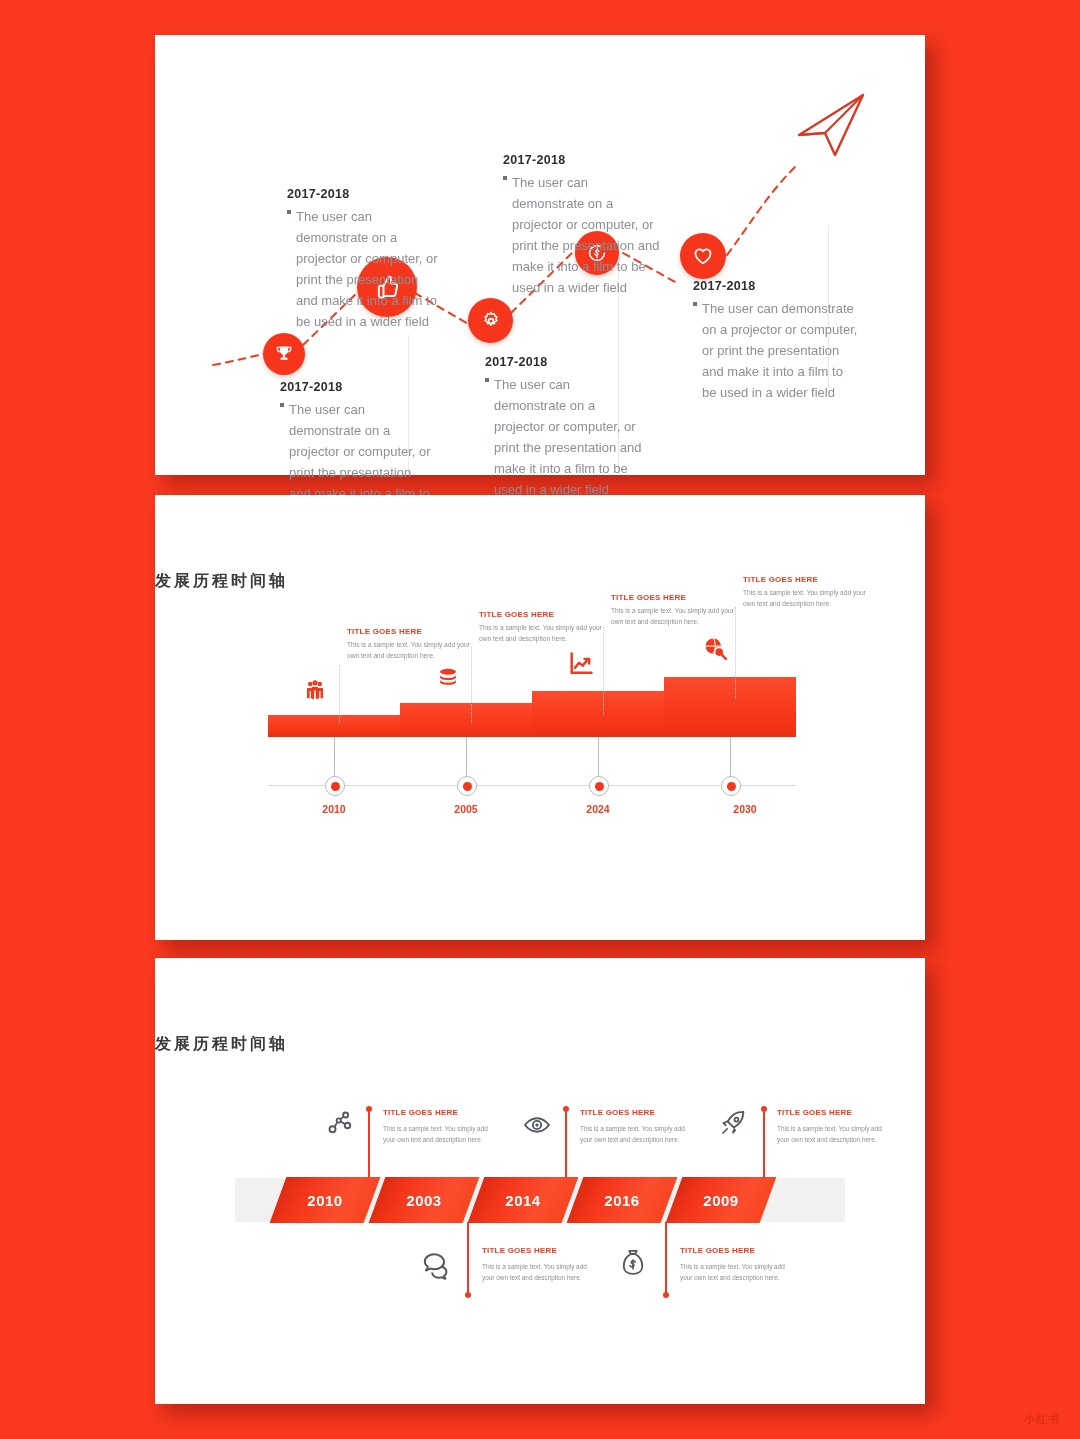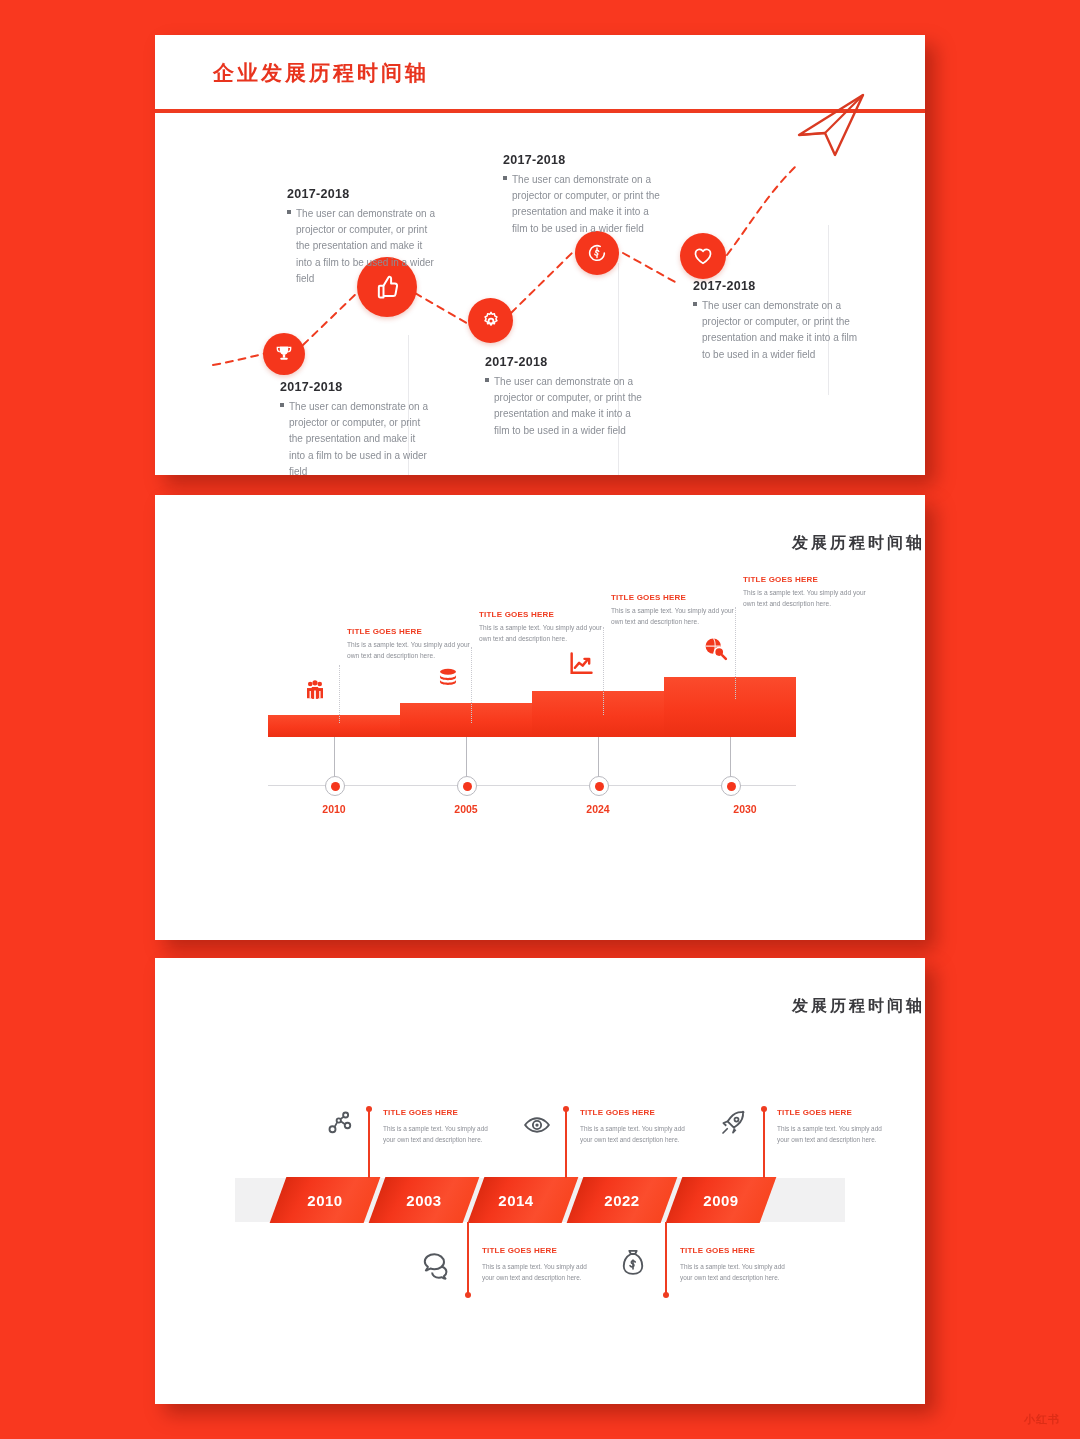--- a/index.html
+++ b/index.html
@@ -41,33 +41,34 @@
   }
   .circ svg{display:block;}
 
   
   .blk{position:absolute;width:152px;}
   .blk .yr{
     font-size:12.5px;font-weight:bold;color:#2e2e32;letter-spacing:.3px;
     margin:0 0 5px 0;white-space:nowrap;
   }
   .blk .bd{
-    display:flex;gap:5px;font-size:10px;line-height:1.62;color:#8b8f96;
+    display:flex;gap:5px;font-size:13px;line-height:1.62;color:#8b8f96;
   }
   .blk .bullet{
     flex:0 0 auto;width:4px;height:4px;background:#6d7177;margin-top:4px;
   }
   .blk .bd p{margin:0;}
   .vline{position:absolute;width:1px;background:#e9e9ec;}
 
   
   .s2-title,.s3-title{
-    position:absolute;left:0;right:0;text-align:right;
+    position:absolute;left:0;right:0;text-align:left;
     font-size:16px;font-weight:bold;color:#3a3a3e;letter-spacing:3px;
     font-family:"DejaVu Sans","Liberation Sans",sans-serif;
+    margin-top:38px;
   }
   .s2-title{top:38px;}
   .s3-title{top:38px;}
 
   .bar{position:absolute;}
   .bar i{
     position:absolute;inset:0;display:block;
     background:linear-gradient(180deg,#fb4b2c 0%,#f8391c 55%,#ec2f13 100%);
   }
   .dotline{
@@ -109,24 +110,20 @@
 
   .wm{position:absolute;right:20px;bottom:12px;font-size:11px;font-weight:bold;
       color:rgba(160,20,0,.30);letter-spacing:1px;}
 </style>
 </head>
 <body>
 
 <div class="stage">
 
   <div class="slide" id="slide1">
-    <div class="s1-head">
-      <div class="s1-title">企业发展历程时间轴</div>
-      <div class="s1-rule"></div>
-    </div>
 
     <div class="canvas">
 
       <svg width="770" height="440" style="position:absolute;left:0;top:0">
         <path d="M 58 330 C 80 326, 95 322, 112 318" stroke="#ef3c20" stroke-width="2" fill="none" stroke-dasharray="7 6" stroke-linecap="round"></path>
         <path d="M 148 310 L 205 255" stroke="#ef3c20" stroke-width="2" fill="none" stroke-dasharray="7 6" stroke-linecap="round"></path>
         <path d="M 260 258 L 315 290" stroke="#ef3c20" stroke-width="2" fill="none" stroke-dasharray="7 6" stroke-linecap="round"></path>
         <path d="M 356 278 L 418 217" stroke="#ef3c20" stroke-width="2" fill="none" stroke-dasharray="7 6" stroke-linecap="round"></path>
         <path d="M 468 218 L 522 248" stroke="#ef3c20" stroke-width="2" fill="none" stroke-dasharray="7 6" stroke-linecap="round"></path>
         <path d="M 572 220 C 596 188, 612 160, 640 132" stroke="#ef3c20" stroke-width="2" fill="none" stroke-dasharray="7 6" stroke-linecap="round"></path>
@@ -329,24 +326,24 @@
 
       <div class="greybar" style="left:80px;top:220px;width:610px;height:44px"></div>
 
       <div class="para" style="left:123px;top:219px;width:94px"></div>
       <div class="paratxt" style="left:123px;top:219px;width:94px">2010</div>
 
       <div class="para" style="left:222px;top:219px;width:94px"></div>
       <div class="paratxt" style="left:222px;top:219px;width:94px">2003</div>
 
       <div class="para" style="left:321px;top:219px;width:94px"></div>
-      <div class="paratxt" style="left:314px;top:219px;width:94px">2014</div>
+      <div class="paratxt" style="left:321px;top:219px;width:94px">2014</div>
 
       <div class="para" style="left:420px;top:219px;width:94px"></div>
-      <div class="paratxt" style="left:420px;top:219px;width:94px">2022</div>
+      <div class="paratxt" style="left:420px;top:219px;width:94px">2016</div>
 
       <div class="para" style="left:519px;top:219px;width:94px"></div>
       <div class="paratxt" style="left:519px;top:219px;width:94px">2009</div>
 
       <div class="rstem" style="left:213px;top:152px;height:68px"></div>
       <div class="rdot" style="left:211px;top:148px"></div>
       <div class="s3icon" style="left:170px;top:150px">
         <svg width="30" height="30" viewBox="0 0 24 24">
           <circle cx="6" cy="17" r="2.4" fill="none" stroke="#54585e" stroke-width="1.5"></circle>
           <circle cx="16.5" cy="5.6" r="2" fill="none" stroke="#54585e" stroke-width="1.5"></circle>

